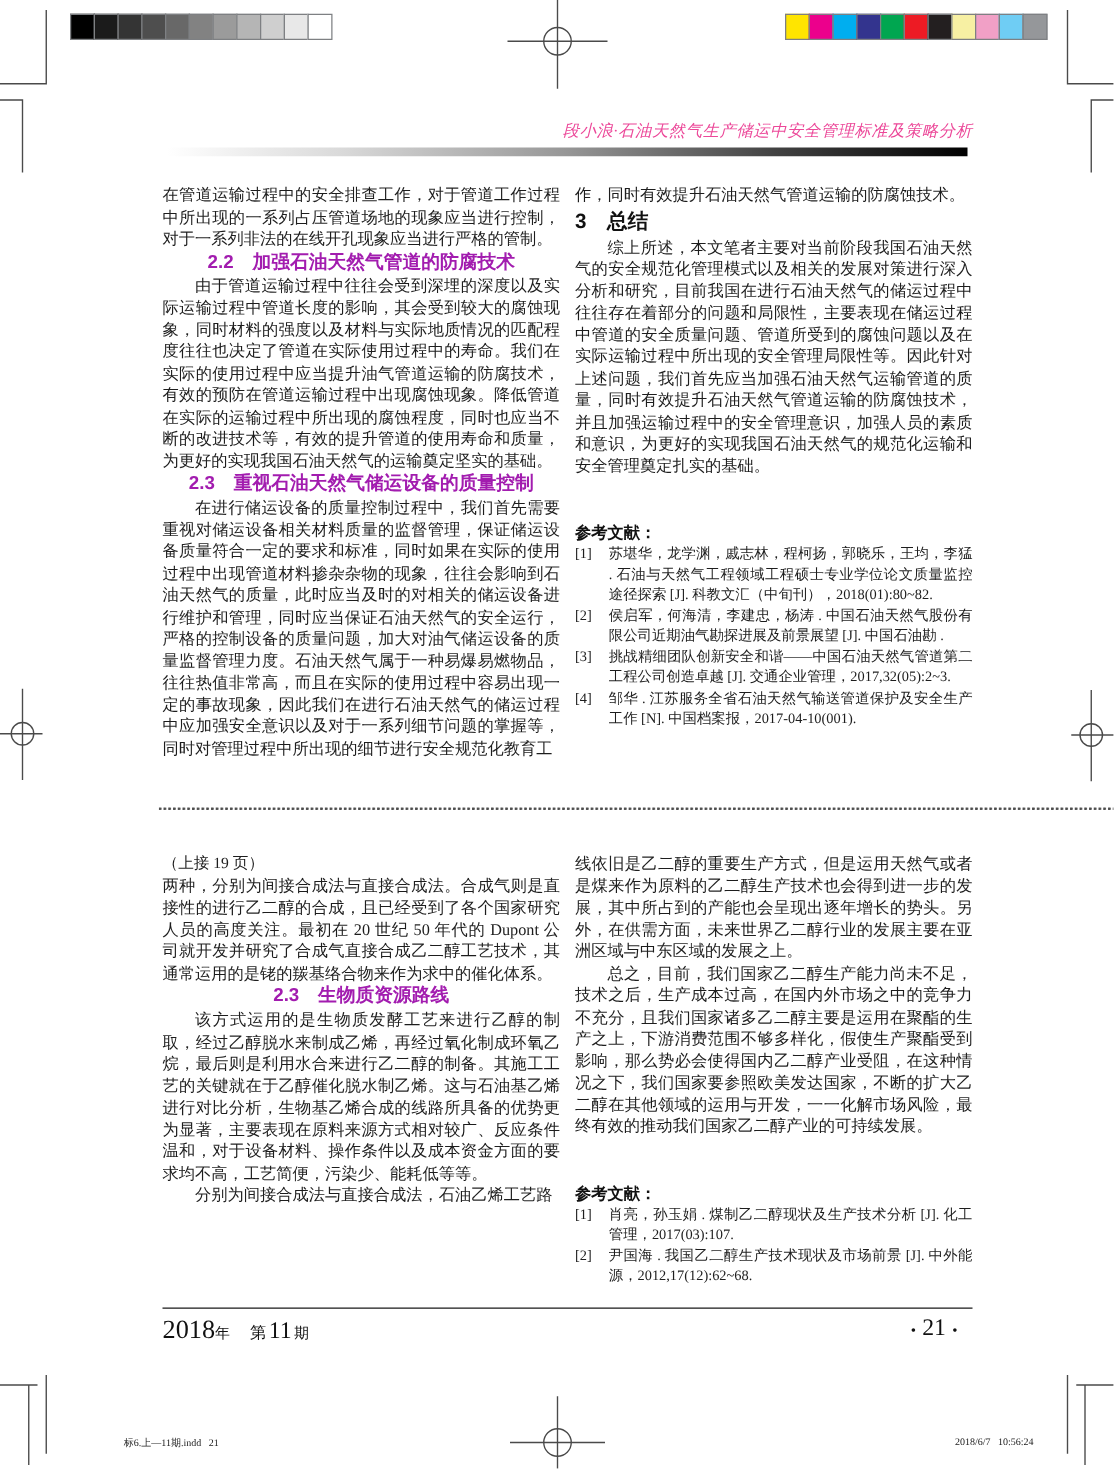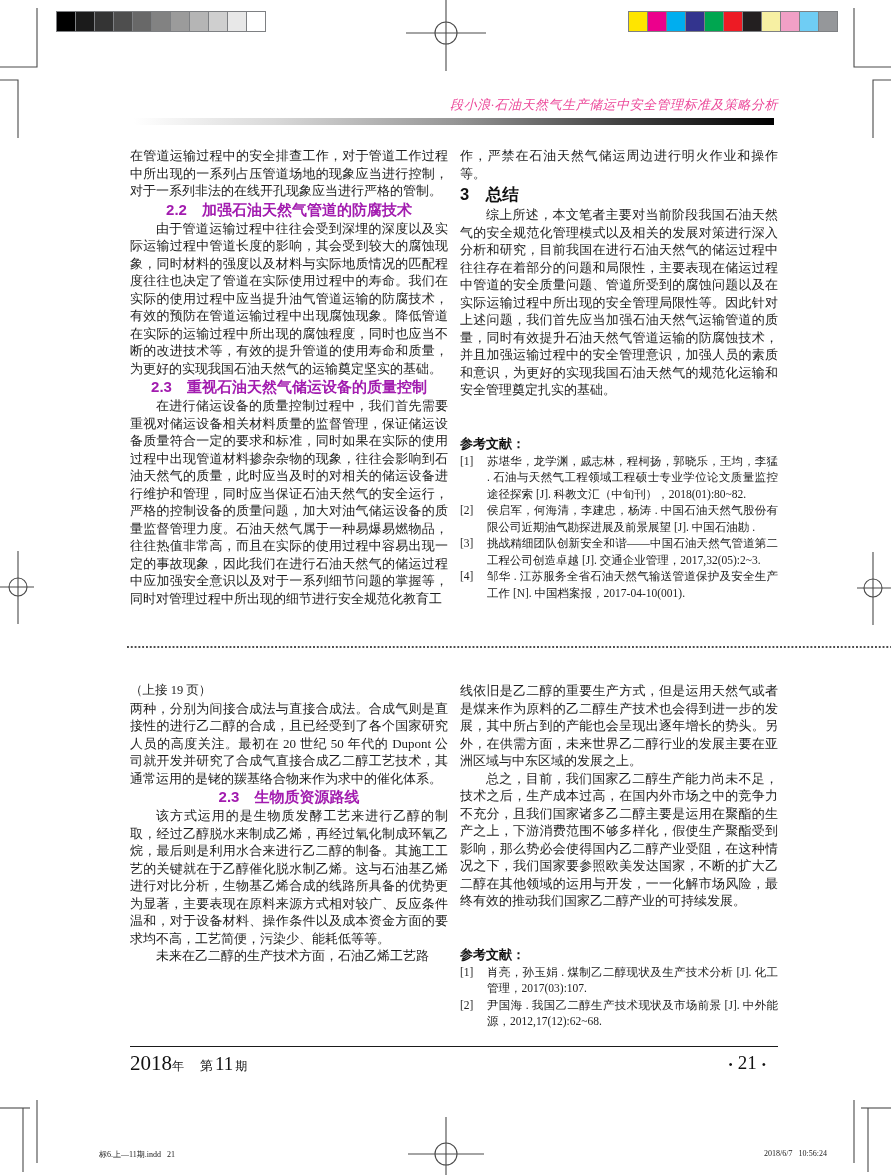--- a/index.html
+++ b/index.html
@@ -139,21 +139,21 @@
 
   <div class="col a1-left">
     <p>在管道运输过程中的安全排查工作，对于管道工作过程中所出现的一系列占压管道场地的现象应当进行控制，对于一系列非法的在线开孔现象应当进行严格的管制。</p>
     <p class="h-sub">2.2　加强石油天然气管道的防腐技术</p>
     <p class="indent">由于管道运输过程中往往会受到深埋的深度以及实际运输过程中管道长度的影响，其会受到较大的腐蚀现象，同时材料的强度以及材料与实际地质情况的匹配程度往往也决定了管道在实际使用过程中的寿命。我们在实际的使用过程中应当提升油气管道运输的防腐技术，有效的预防在管道运输过程中出现腐蚀现象。降低管道在实际的运输过程中所出现的腐蚀程度，同时也应当不断的改进技术等，有效的提升管道的使用寿命和质量，为更好的实现我国石油天然气的运输奠定坚实的基础。</p>
     <p class="h-sub">2.3　重视石油天然气储运设备的质量控制</p>
     <p class="indent">在进行储运设备的质量控制过程中，我们首先需要重视对储运设备相关材料质量的监督管理，保证储运设备质量符合一定的要求和标准，同时如果在实际的使用过程中出现管道材料掺杂杂物的现象，往往会影响到石油天然气的质量，此时应当及时的对相关的储运设备进行维护和管理，同时应当保证石油天然气的安全运行，严格的控制设备的质量问题，加大对油气储运设备的质量监督管理力度。石油天然气属于一种易爆易燃物品，往往热值非常高，而且在实际的使用过程中容易出现一定的事故现象，因此我们在进行石油天然气的储运过程中应加强安全意识以及对于一系列细节问题的掌握等，同时对管理过程中所出现的细节进行安全规范化教育工</p>
   </div>
 
   <div class="col a1-right">
-    <p>作，严禁在石油天然气储运周边进行明火作业和操作等。</p>
+    <p>作，同时有效提升石油天然气管道运输的防腐蚀技术。</p>
     <p class="h-main">3　总结</p>
     <p class="indent">综上所述，本文笔者主要对当前阶段我国石油天然气的安全规范化管理模式以及相关的发展对策进行深入分析和研究，目前我国在进行石油天然气的储运过程中往往存在着部分的问题和局限性，主要表现在储运过程中管道的安全质量问题、管道所受到的腐蚀问题以及在实际运输过程中所出现的安全管理局限性等。因此针对上述问题，我们首先应当加强石油天然气运输管道的质量，同时有效提升石油天然气管道运输的防腐蚀技术，并且加强运输过程中的安全管理意识，加强人员的素质和意识，为更好的实现我国石油天然气的规范化运输和安全管理奠定扎实的基础。</p>
     <div class="refs">
       <p class="refs-title">参考文献：</p>
       <div class="ref">
         <span class="ref-no">[1]</span>
         <span class="ref-text">苏堪华，龙学渊，戚志林，程柯扬，郭晓乐，王均，李猛 . 石油与天然气工程领域工程硕士专业学位论文质量监控途径探索 [J]. 科教文汇（中旬刊），2018(01):80~82.</span>
       </div>
       <div class="ref">
         <span class="ref-no">[2]</span>
@@ -170,21 +170,21 @@
     </div>
   </div>
 
   <div class="divider"></div>
 
   <div class="col a2-left">
     <p class="cont-note">（上接 19 页）</p>
     <p>两种，分别为间接合成法与直接合成法。合成气则是直接性的进行乙二醇的合成，且已经受到了各个国家研究人员的高度关注。最初在 20 世纪 50 年代的 Dupont 公司就开发并研究了合成气直接合成乙二醇工艺技术，其通常运用的是铑的羰基络合物来作为求中的催化体系。</p>
     <p class="h-sub">2.3　生物质资源路线</p>
     <p class="indent">该方式运用的是生物质发酵工艺来进行乙醇的制取，经过乙醇脱水来制成乙烯，再经过氧化制成环氧乙烷，最后则是利用水合来进行乙二醇的制备。其施工工艺的关键就在于乙醇催化脱水制乙烯。这与石油基乙烯进行对比分析，生物基乙烯合成的线路所具备的优势更为显著，主要表现在原料来源方式相对较广、反应条件温和，对于设备材料、操作条件以及成本资金方面的要求均不高，工艺简便，污染少、能耗低等等。</p>
-    <p class="indent">未来在乙二醇的生产技术方面，石油乙烯工艺路</p>
+    <p class="indent">分别为间接合成法与直接合成法，石油乙烯工艺路</p>
   </div>
 
   <div class="col a2-right">
     <p>线依旧是乙二醇的重要生产方式，但是运用天然气或者是煤来作为原料的乙二醇生产技术也会得到进一步的发展，其中所占到的产能也会呈现出逐年增长的势头。另外，在供需方面，未来世界乙二醇行业的发展主要在亚洲区域与中东区域的发展之上。</p>
     <p class="indent">总之，目前，我们国家乙二醇生产能力尚未不足，技术之后，生产成本过高，在国内外市场之中的竞争力不充分，且我们国家诸多乙二醇主要是运用在聚酯的生产之上，下游消费范围不够多样化，假使生产聚酯受到影响，那么势必会使得国内乙二醇产业受阻，在这种情况之下，我们国家要参照欧美发达国家，不断的扩大乙二醇在其他领域的运用与开发，一一化解市场风险，最终有效的推动我们国家乙二醇产业的可持续发展。</p>
     <div class="refs">
       <p class="refs-title">参考文献：</p>
       <div class="ref">
         <span class="ref-no">[1]</span>
         <span class="ref-text">肖亮，孙玉娟 . 煤制乙二醇现状及生产技术分析 [J]. 化工管理，2017(03):107.</span>

